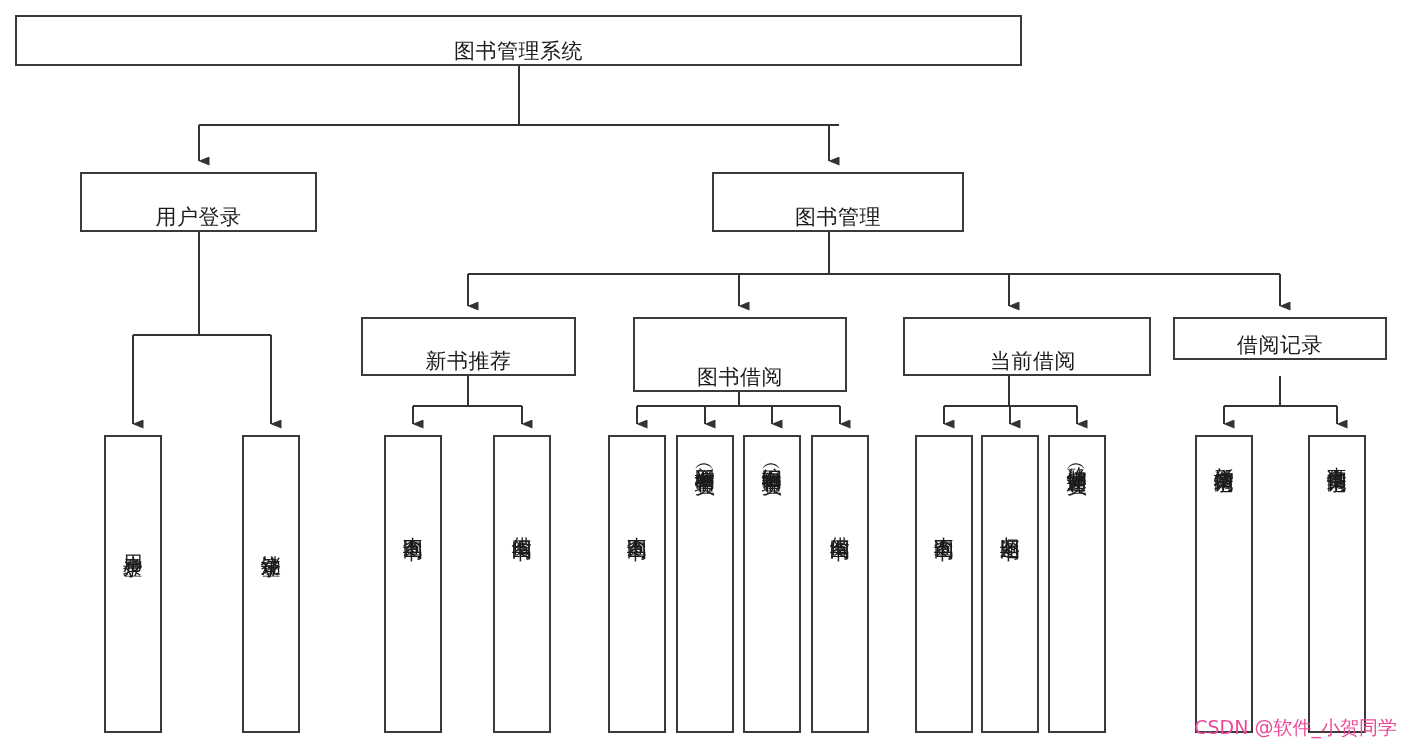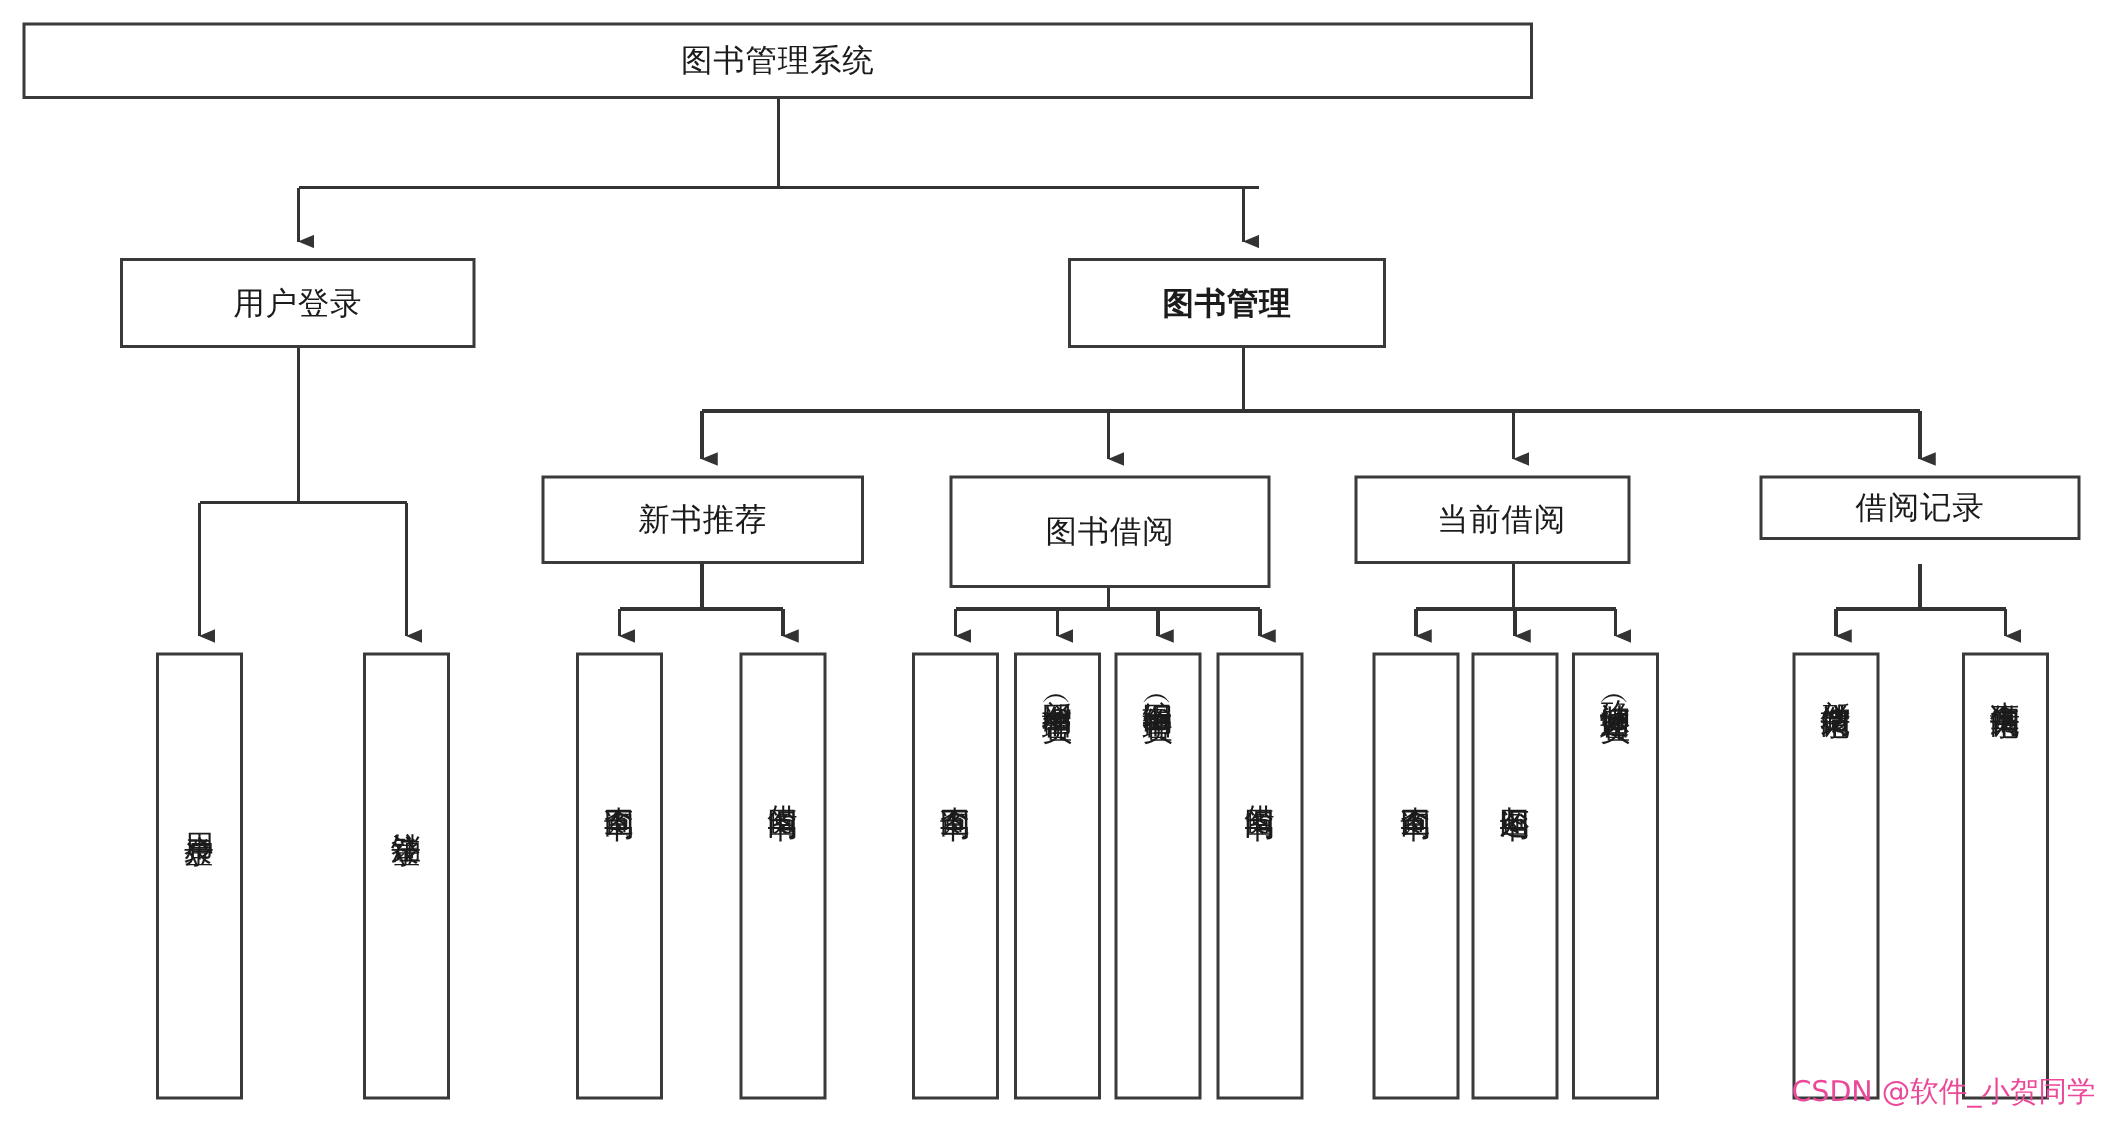--- a/index.html
+++ b/index.html
@@ -25,21 +25,21 @@
     width: 1405px;
     height: 747px;
     pointer-events: none;
   }
   .node {
     position: absolute;
     box-sizing: border-box;
     background: #ffffff;
     border: 2px solid #3a3a3a;
     display: flex;
-    align-items: center;
+    align-items: flex-end;
     justify-content: center;
     color: #1b1b1b;
   }
   .node-label {
     display: block;
     text-align: center;
     line-height: 1.18;
     white-space: nowrap;
   }
   .node.horizontal .node-label {
@@ -138,31 +138,31 @@
     </g>
   </svg>
 
   <div class="node root horizontal" style="left:15px;top:15px;width:1007px;height:51px;">
     <span class="node-label">图书管理系统</span>
   </div>
 
   <div class="node horizontal" style="left:80px;top:172px;width:237px;height:60px;">
     <span class="node-label">用户登录</span>
   </div>
-  <div class="node horizontal" style="left:712px;top:172px;width:212px;height:60px;font-weight:bold;">
+  <div class="node horizontal" style="left:712px;top:172px;width:252px;height:60px;">
     <span class="node-label">图书管理</span>
   </div>
 
   <div class="node horizontal" style="left:361px;top:317px;width:215px;height:59px;">
     <span class="node-label">新书推荐</span>
   </div>
   <div class="node horizontal" style="left:633px;top:317px;width:214px;height:75px;">
     <span class="node-label">图书借阅</span>
   </div>
-  <div class="node horizontal" style="left:903px;top:317px;width:184px;height:59px;padding-left:12px;">
+  <div class="node horizontal" style="left:903px;top:317px;width:248px;height:59px;padding-left:12px;">
     <span class="node-label">当前借阅</span>
   </div>
   <div class="node horizontal" style="left:1173px;top:317px;width:214px;height:43px;">
     <span class="node-label">借阅记录</span>
   </div>
 
   <div class="node vertical short" style="left:104px;top:435px;width:58px;height:298px;">
     <span class="node-label">用户登录</span>
   </div>
   <div class="node vertical short" style="left:242px;top:435px;width:58px;height:298px;">

